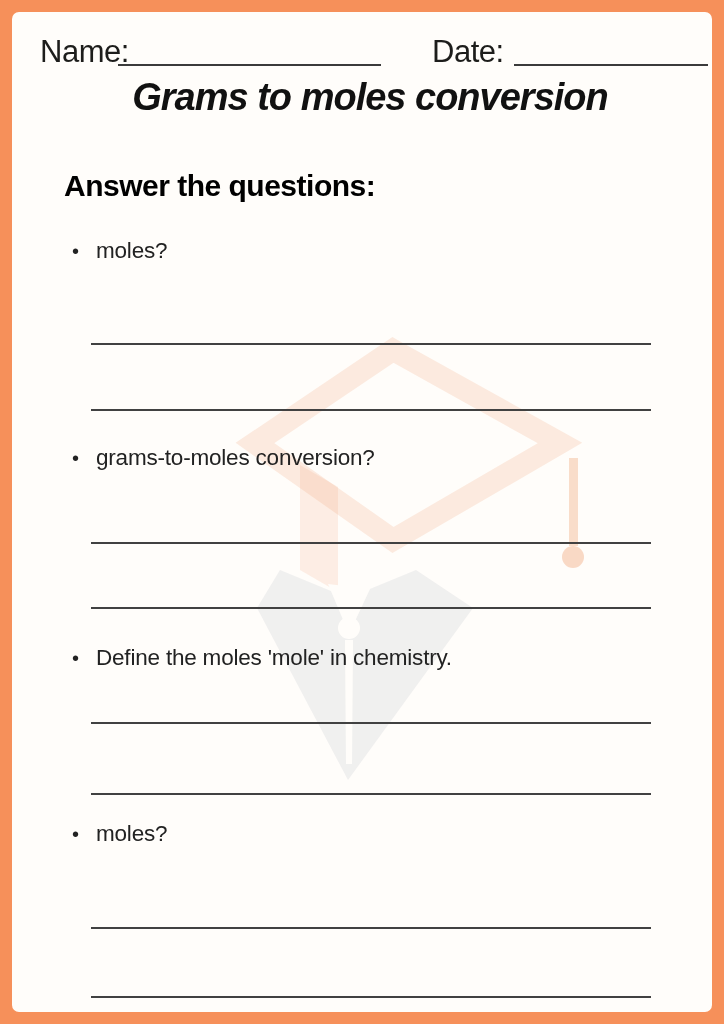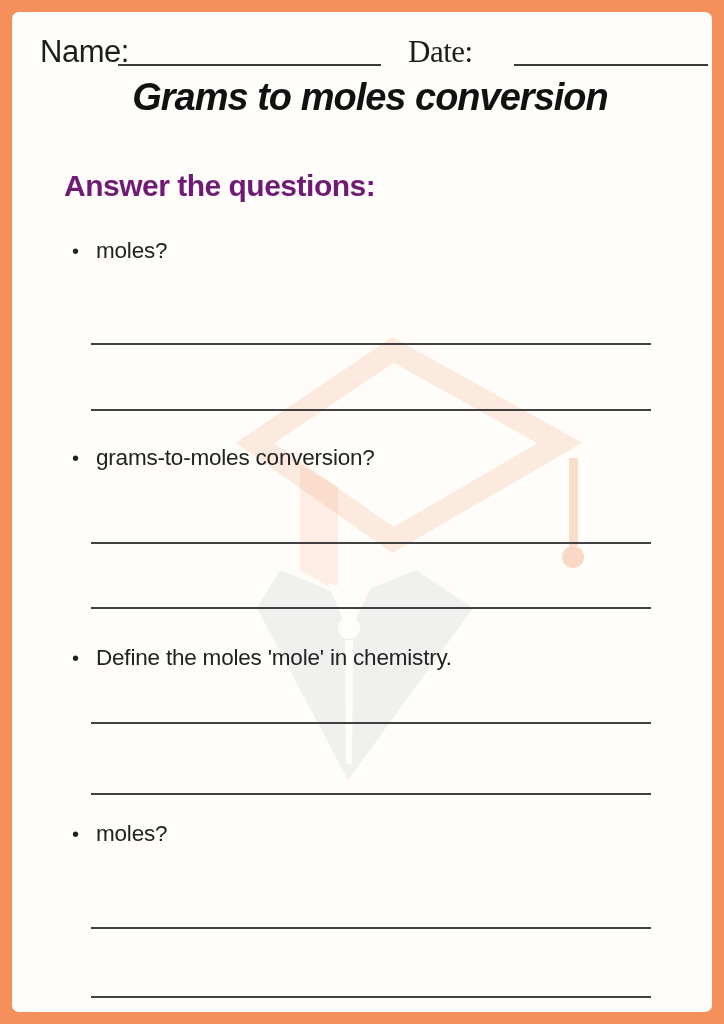--- a/index.html
+++ b/index.html
@@ -28,36 +28,36 @@
     color:#1D1D1B;
     margin-left:8px;
   }
 
   
   .name-label, .date-label {
     position:absolute; top:34px;
     font-size:31px; font-weight:400; letter-spacing:-0.5px; color:#1D1D1B;
   }
   .name-label { left:32px; }
-  .date-label { left:400px;font-family:Liberation Serif, serif; }
+  .date-label { left:424px; }
   .rule {
     position:absolute; height:2px; background:#3B3B3B;
   }
   .name-line { left:110px; top:64px; width:263px; }
   .date-line { left:506px; top:64px; width:194px; }
 
   .doc-title {
     position:absolute; top:76px; left:0; width:724px;
     text-align:center;
     font-size:38px; font-weight:700; letter-spacing:-1px; color:#111;font-style:italic;
   }
 
   .section-heading {
     position:absolute; left:56px; top:169px;
-    font-size:30px; font-weight:700; letter-spacing:-0.5px; color:#701a75;
+    font-size:30px; font-weight:700; letter-spacing:-0.5px; color:#000000;
   }
 
   
   .question {
     position:absolute; left:62px; width:610px;
     display:flex; align-items:flex-start;
     font-size:22.5px; line-height:34px; letter-spacing:-0.2px; color:#222;
   }
   .bullet {
     width:26px; flex:0 0 26px;

